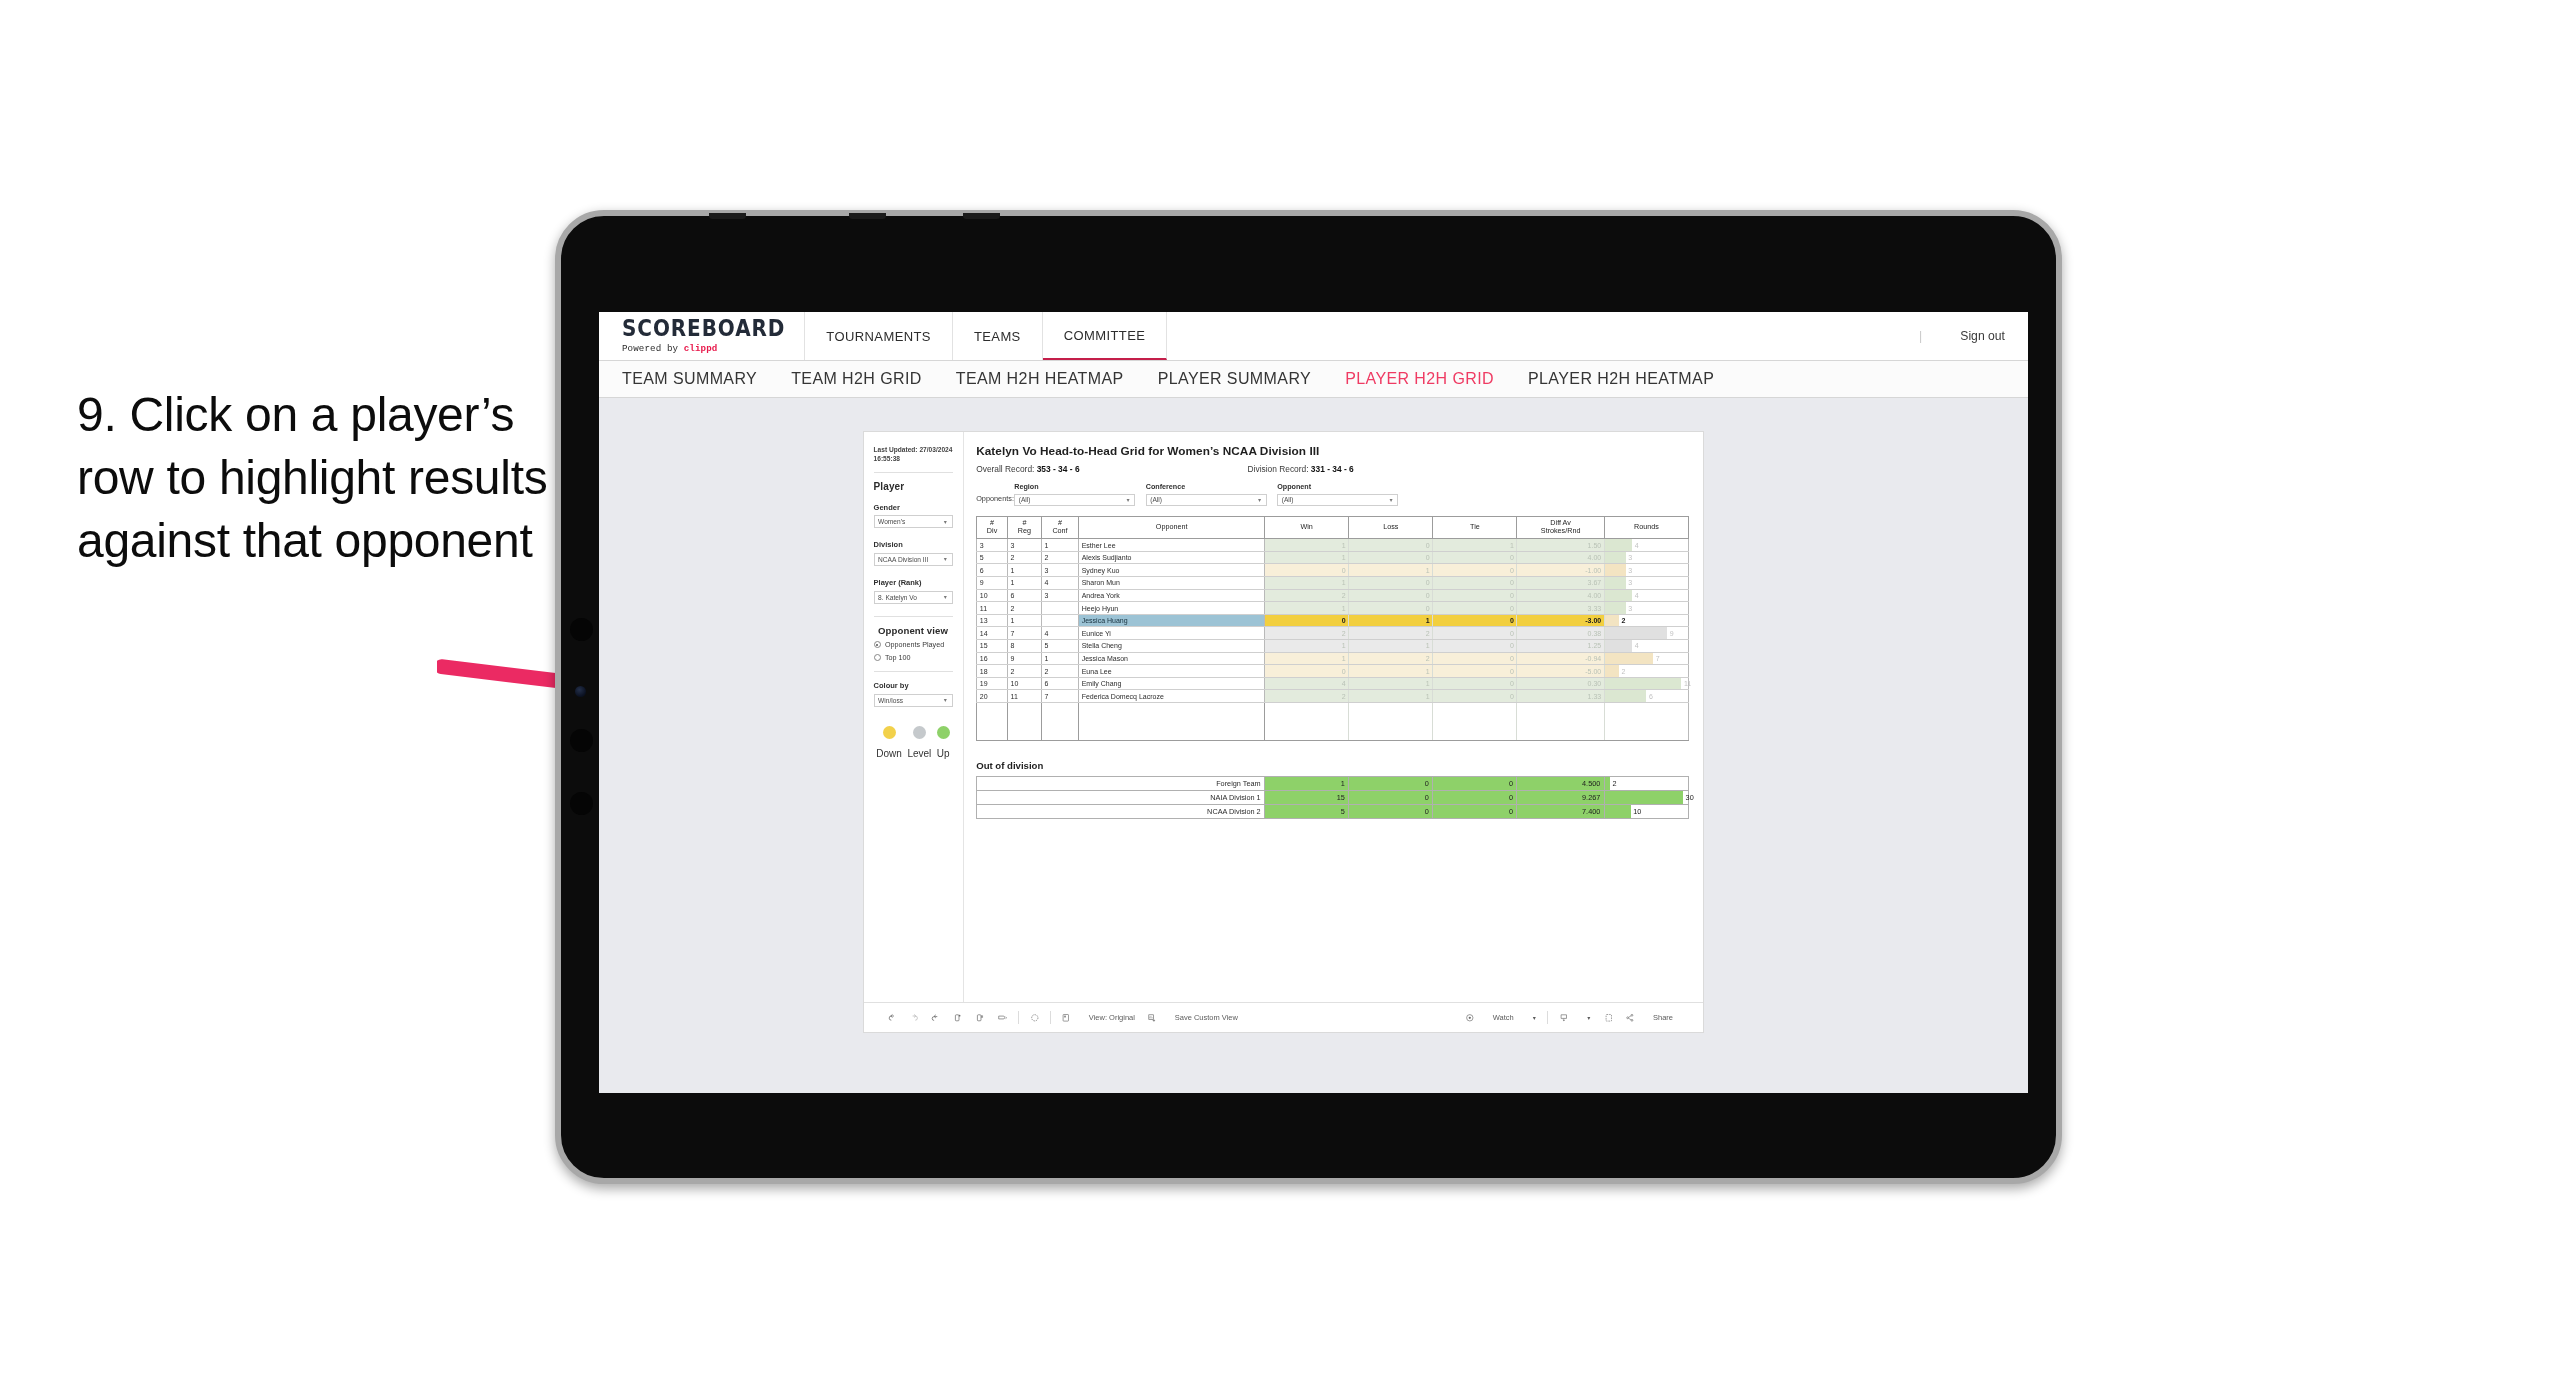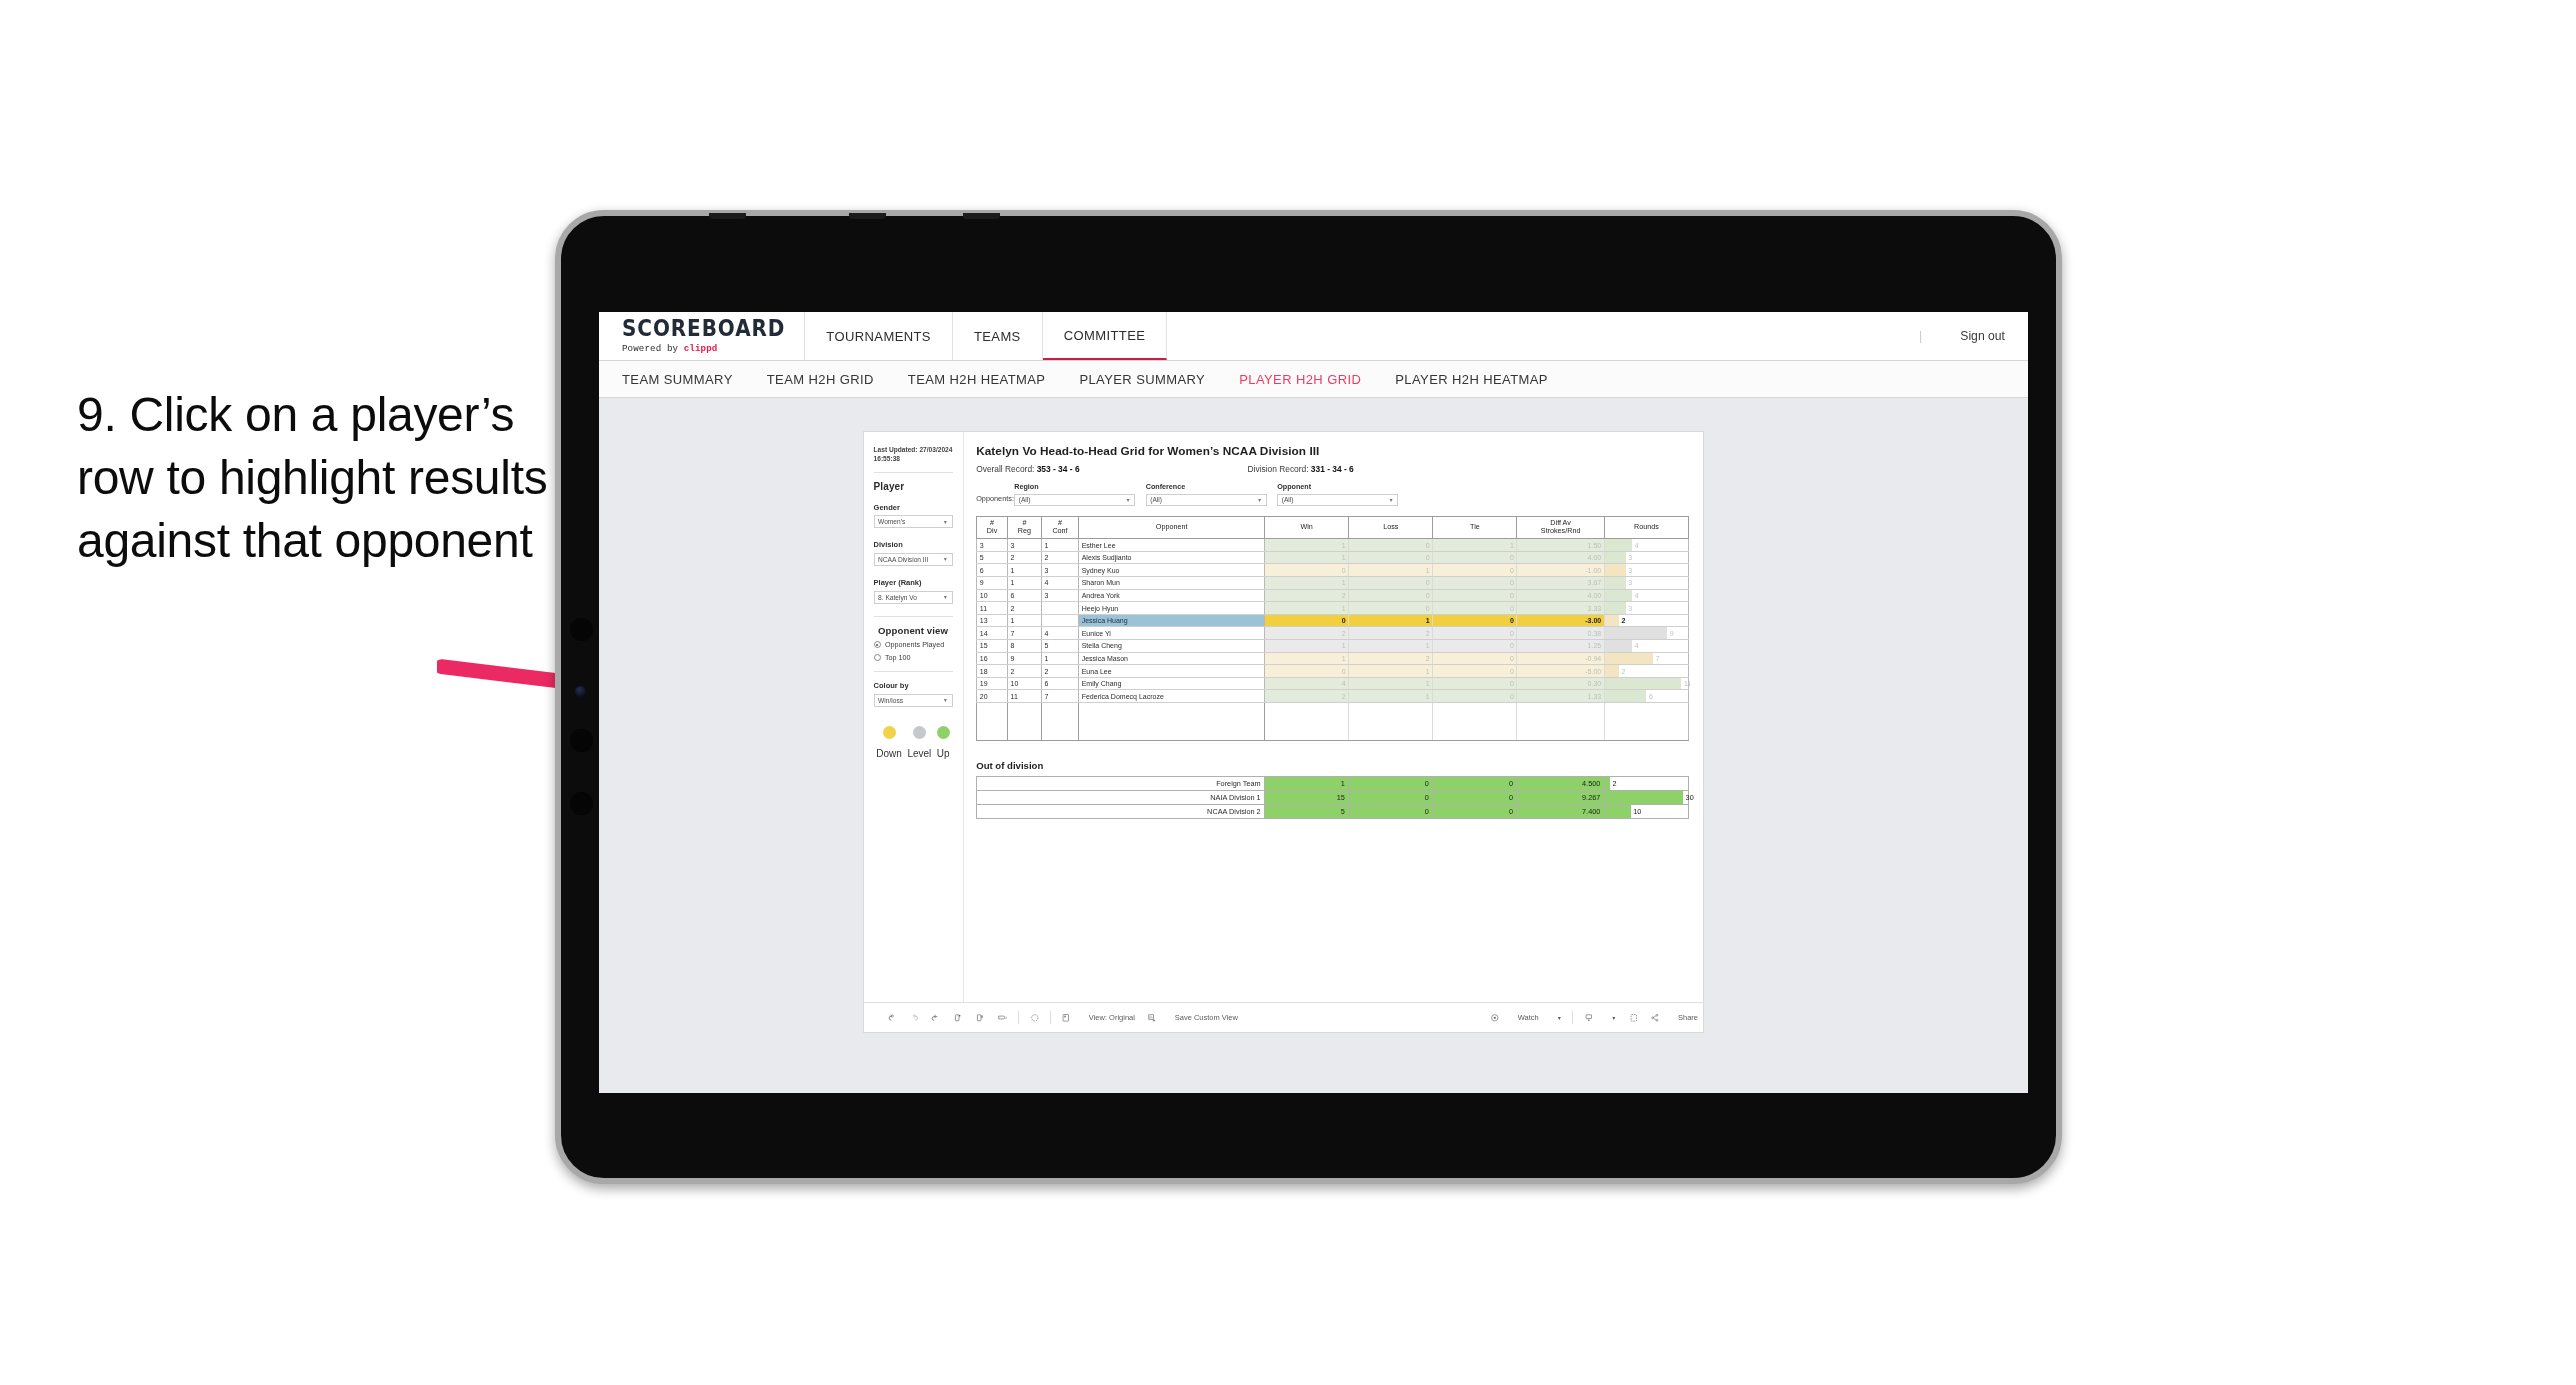--- a/index.html
+++ b/index.html
@@ -69,21 +69,21 @@
   .navmain a.active { border-bottom:2.6px solid #c41e4a; }
   .topbar-right { margin-left:auto; display:flex; align-items:center; gap:14px; padding-right:23px;
                   font-size:12.2px; color:#3a3a3a; }
   .topbar-right .sep { color:#c9c9c9; }
 
   .subnav {
     position:absolute; left:0; top:49px; right:0; height:37px;
     background:#fbfbfb; border-bottom:0.9px solid #d6d6d6;
     display:flex; align-items:center; padding-left:23px; gap:34px;
   }
-  .subnav a { font-size:13px; color:#353535; text-decoration:none; letter-spacing:0.4px; white-space:nowrap;text-align:center; }
+  .subnav a { font-size:16px; color:#353535; text-decoration:none; letter-spacing:0.4px; white-space:nowrap;text-align:center; }
   .subnav a.active { color:#ef3b63; }
 
   
   .dash {
     position:absolute; left:264px; top:119px;
     width:841px; height:602px;
     background:#ffffff; border:0.9px solid #dadada;
     display:flex; flex-direction:column;
   }
   .dash-body { flex:1; display:flex; min-height:0; }
@@ -660,21 +660,21 @@
                   <path d="M3.5 3h9v6h-9z" stroke="#6a6a6a" fill="none" stroke-width="1.1"></path>
                   <path d="M8 9.5v3.5M6.4 11.6 8 13.2l1.6-1.6" stroke="#6a6a6a" fill="none" stroke-width="1.1"></path>
                 </svg>
               <span style="font-size:5.2px;">▼</span>
             </div>
             <div class="tb">
               <svg width="9.6" height="9.6" viewBox="0 0 16 16">
                   <rect x="3.5" y="2.5" width="9" height="11" rx="1" stroke="#6a6a6a" fill="none" stroke-width="1.1" stroke-dasharray="2.5 1.6"></rect>
                 </svg>
             </div>
-            <div class="tb" style="padding-right:5px;">
+            <div class="tb" style="padding-right:30px;">
               <svg width="9.6" height="9.6" viewBox="0 0 16 16">
                   <circle cx="11.6" cy="3.8" r="1.5" stroke="#6a6a6a" fill="none" stroke-width="1.1"></circle>
                   <circle cx="4.4" cy="8" r="1.5" stroke="#6a6a6a" fill="none" stroke-width="1.1"></circle>
                   <circle cx="11.6" cy="12.2" r="1.5" stroke="#6a6a6a" fill="none" stroke-width="1.1"></circle>
                   <path d="M5.8 7.2 10.3 4.6M5.8 8.8l4.5 2.6" stroke="#6a6a6a" stroke-width="1"></path>
                 </svg>
               <span>Share</span>
             </div>
           </div>
         </div>

